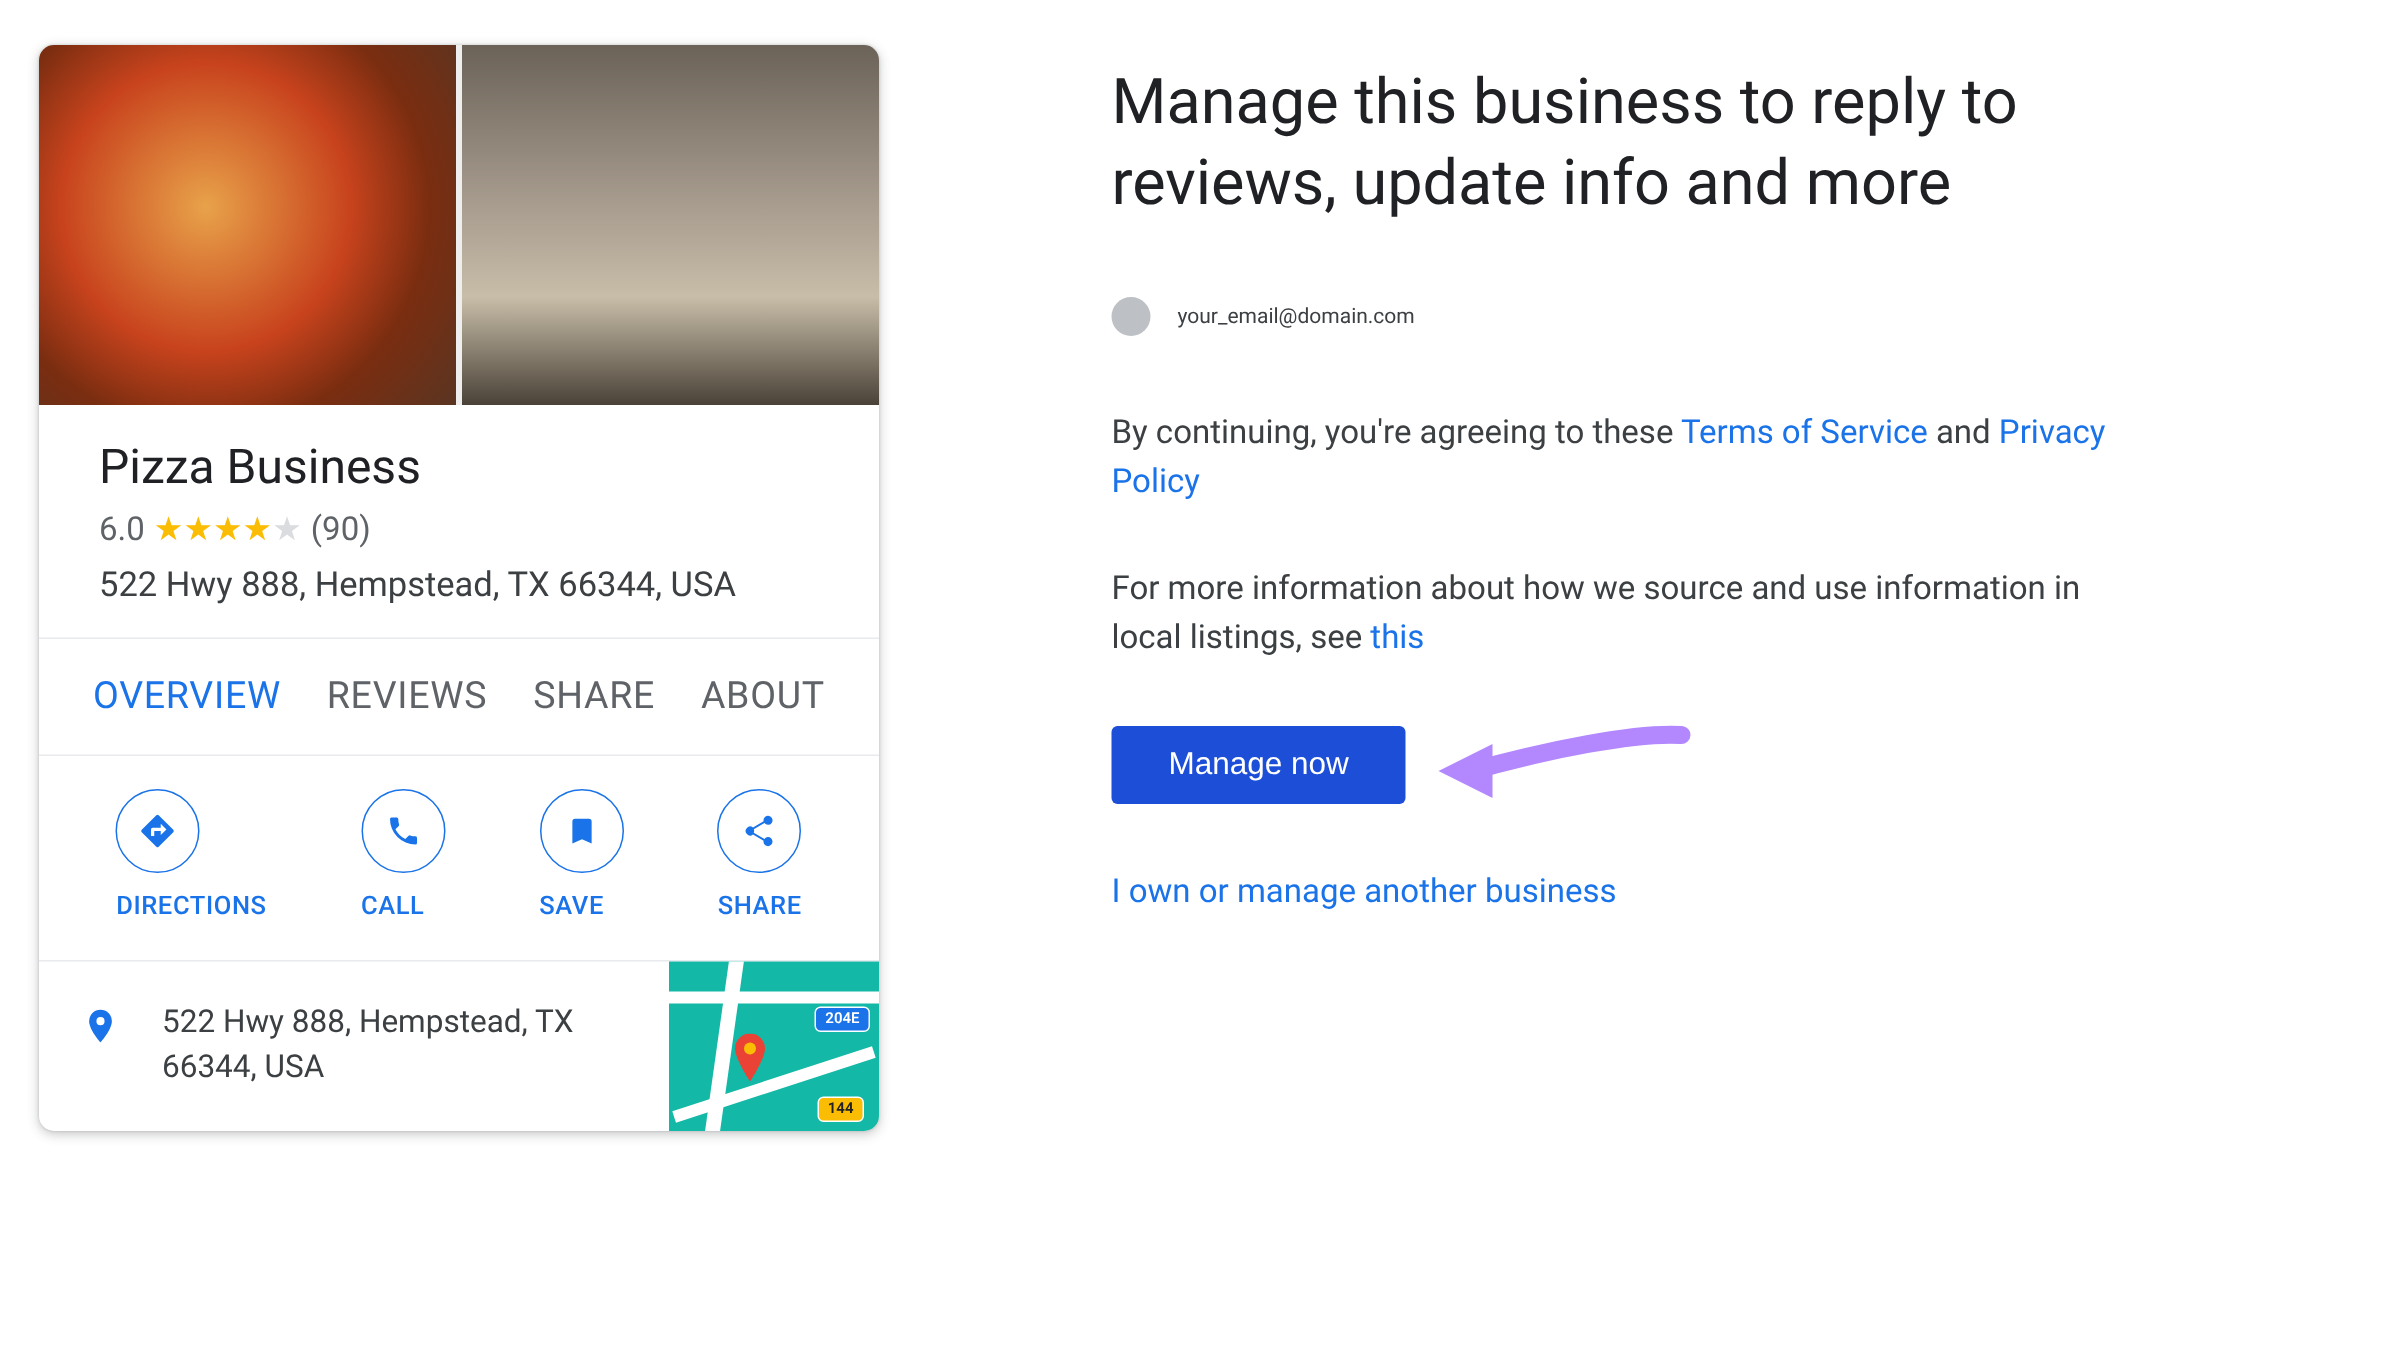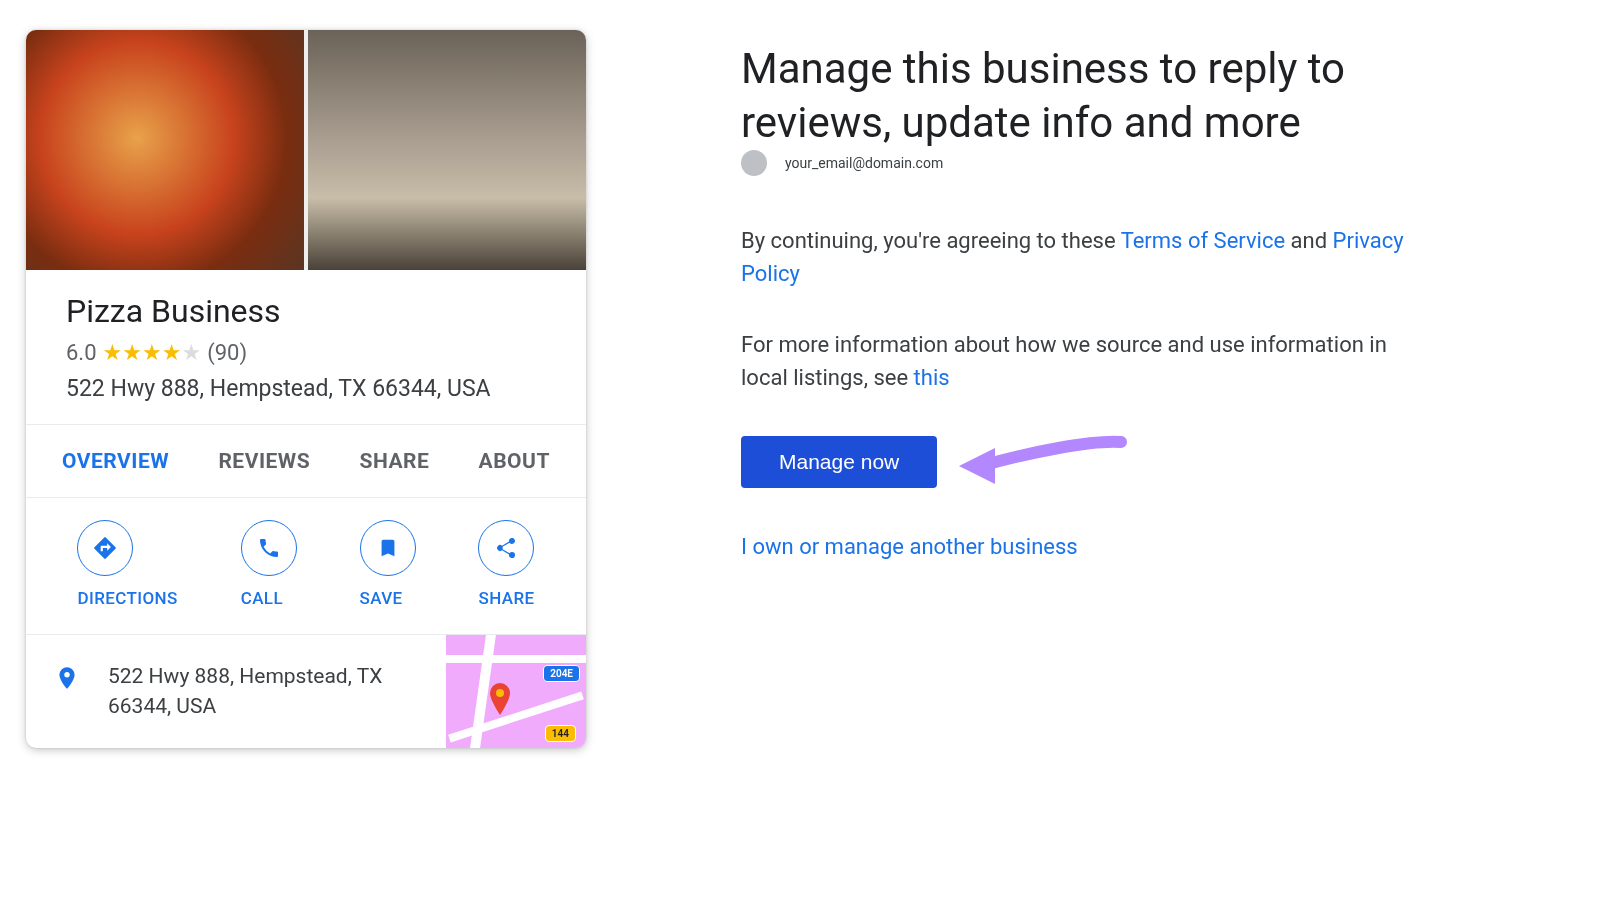--- a/index.html
+++ b/index.html
@@ -68,22 +68,22 @@
   }
   .tabs {
     display: flex;
     border-top: 1px solid #e8eaed;
     border-bottom: 1px solid #e8eaed;
     padding: 0 30px;
     justify-content: space-between;
   }
   .tab {
     padding: 24px 6px;
-    font-size: 21px;
-    font-weight: 700;
+    font-size: 25px;
+    font-weight: 400;
     color: #5f6368;
     letter-spacing: 0.5px;
     cursor: pointer;
   }
   .tab.active { color: #1a73e8; }
   .action-row {
     display: flex;
     justify-content: space-around;
     padding: 22px 20px 26px;
     border-bottom: 1px solid #e8eaed;
@@ -120,21 +120,21 @@
     flex: 1;
   }
   .pin-blue { color: #1a73e8; flex-shrink: 0; margin-top: 2px; }
   .addr-text {
     font-size: 21px;
     color: #3c4043;
     line-height: 1.45;
   }
   .map-thumb {
     width: 140px;
-    background: #f0abfc;
+    background: #14b8a6;
     position: relative;
     flex-shrink: 0;
   }
   .road {
     position: absolute;
     background: #fff;
   }
   .road.r1 { width: 10px; height: 100%; left: 32px; top:0; transform: skewX(-8deg); }
   .road.r2 { width: 100%; height: 8px; top: 20px; left:0; }
   .road.r3 { width: 100%; height: 8px; top: 78px; left:0; transform: rotate(-18deg); }
@@ -161,20 +161,21 @@
   .right-panel {
     flex: 1;
     padding: 12px 18px 0 155px;
     max-width: 860px;
   }
   .heading {
     font-size: 42px;
     font-weight: 400;
     color: #202124;
     line-height: 1.28;
+    margin-bottom: 48px;
   }
   .email-row {
     display: flex;
     align-items: center;
     gap: 18px;
     margin-bottom: 48px;
   }
   .avatar {
     width: 26px;
     height: 26px;

